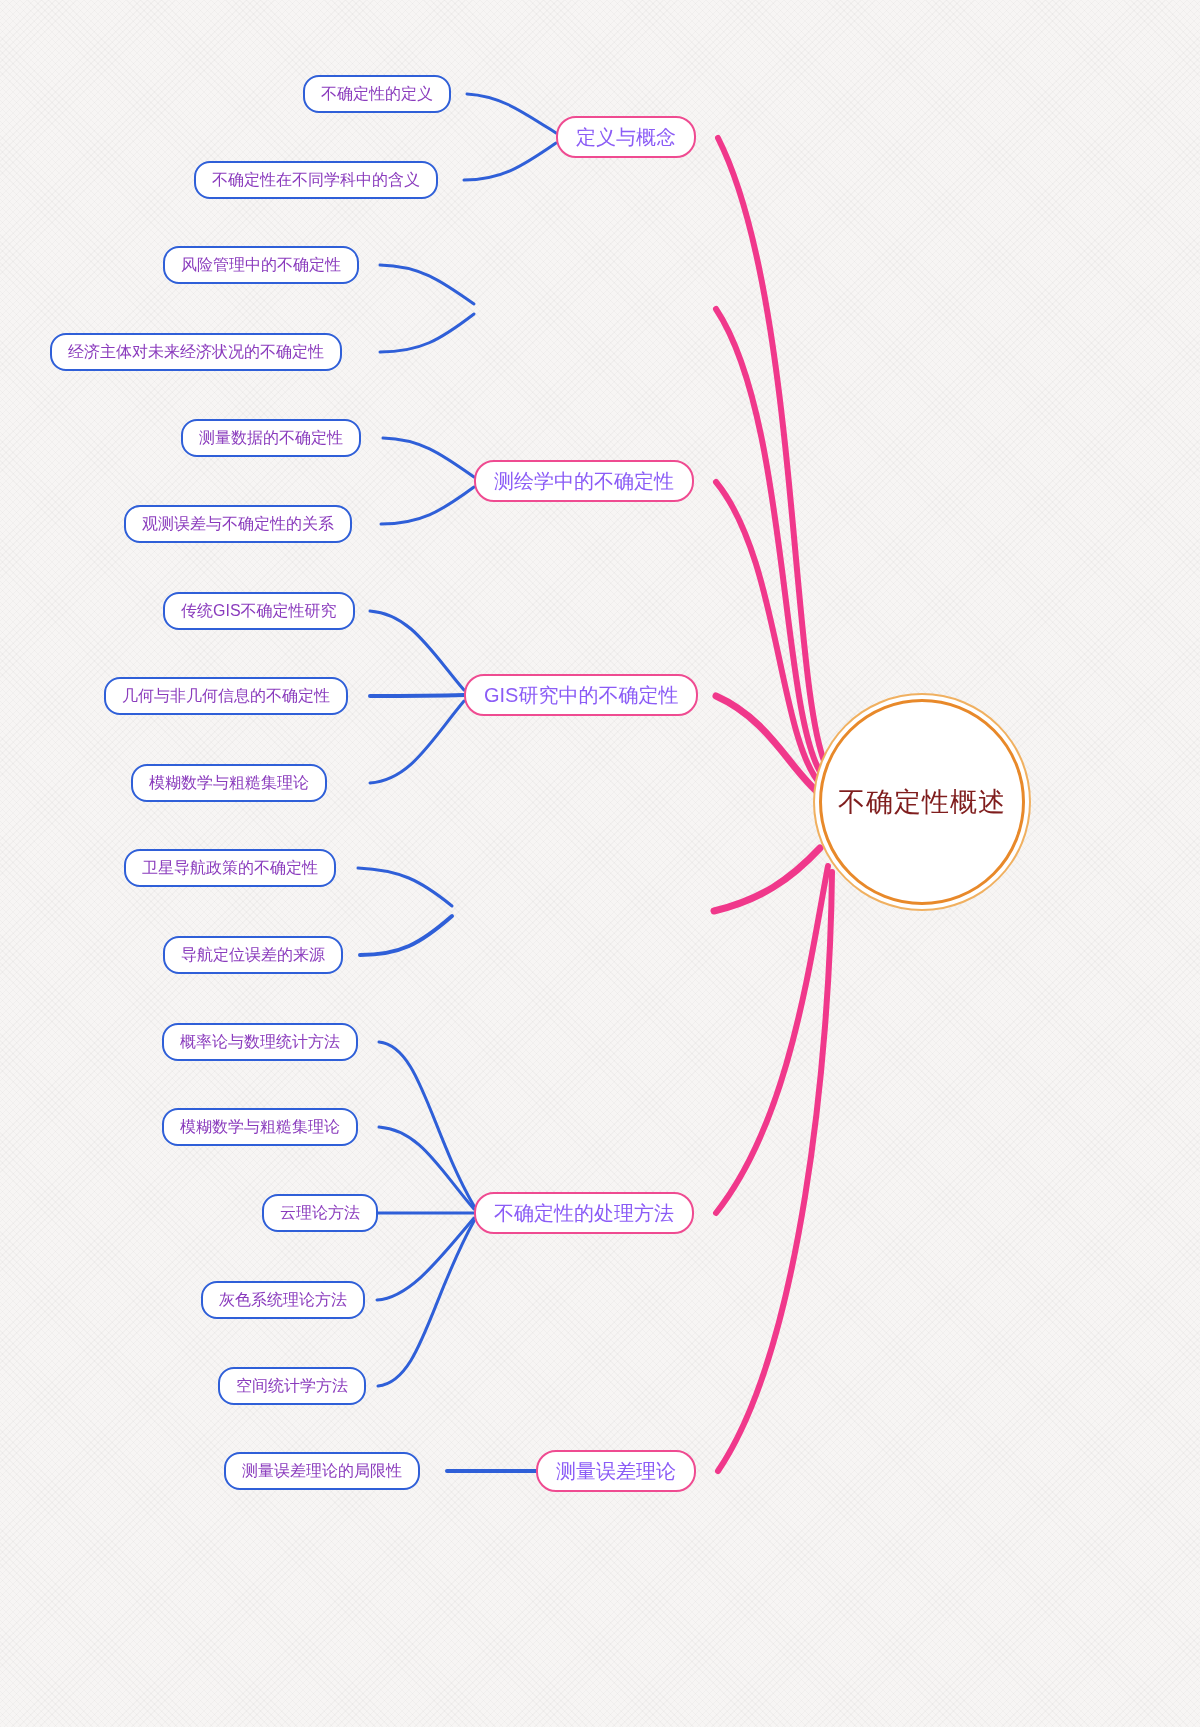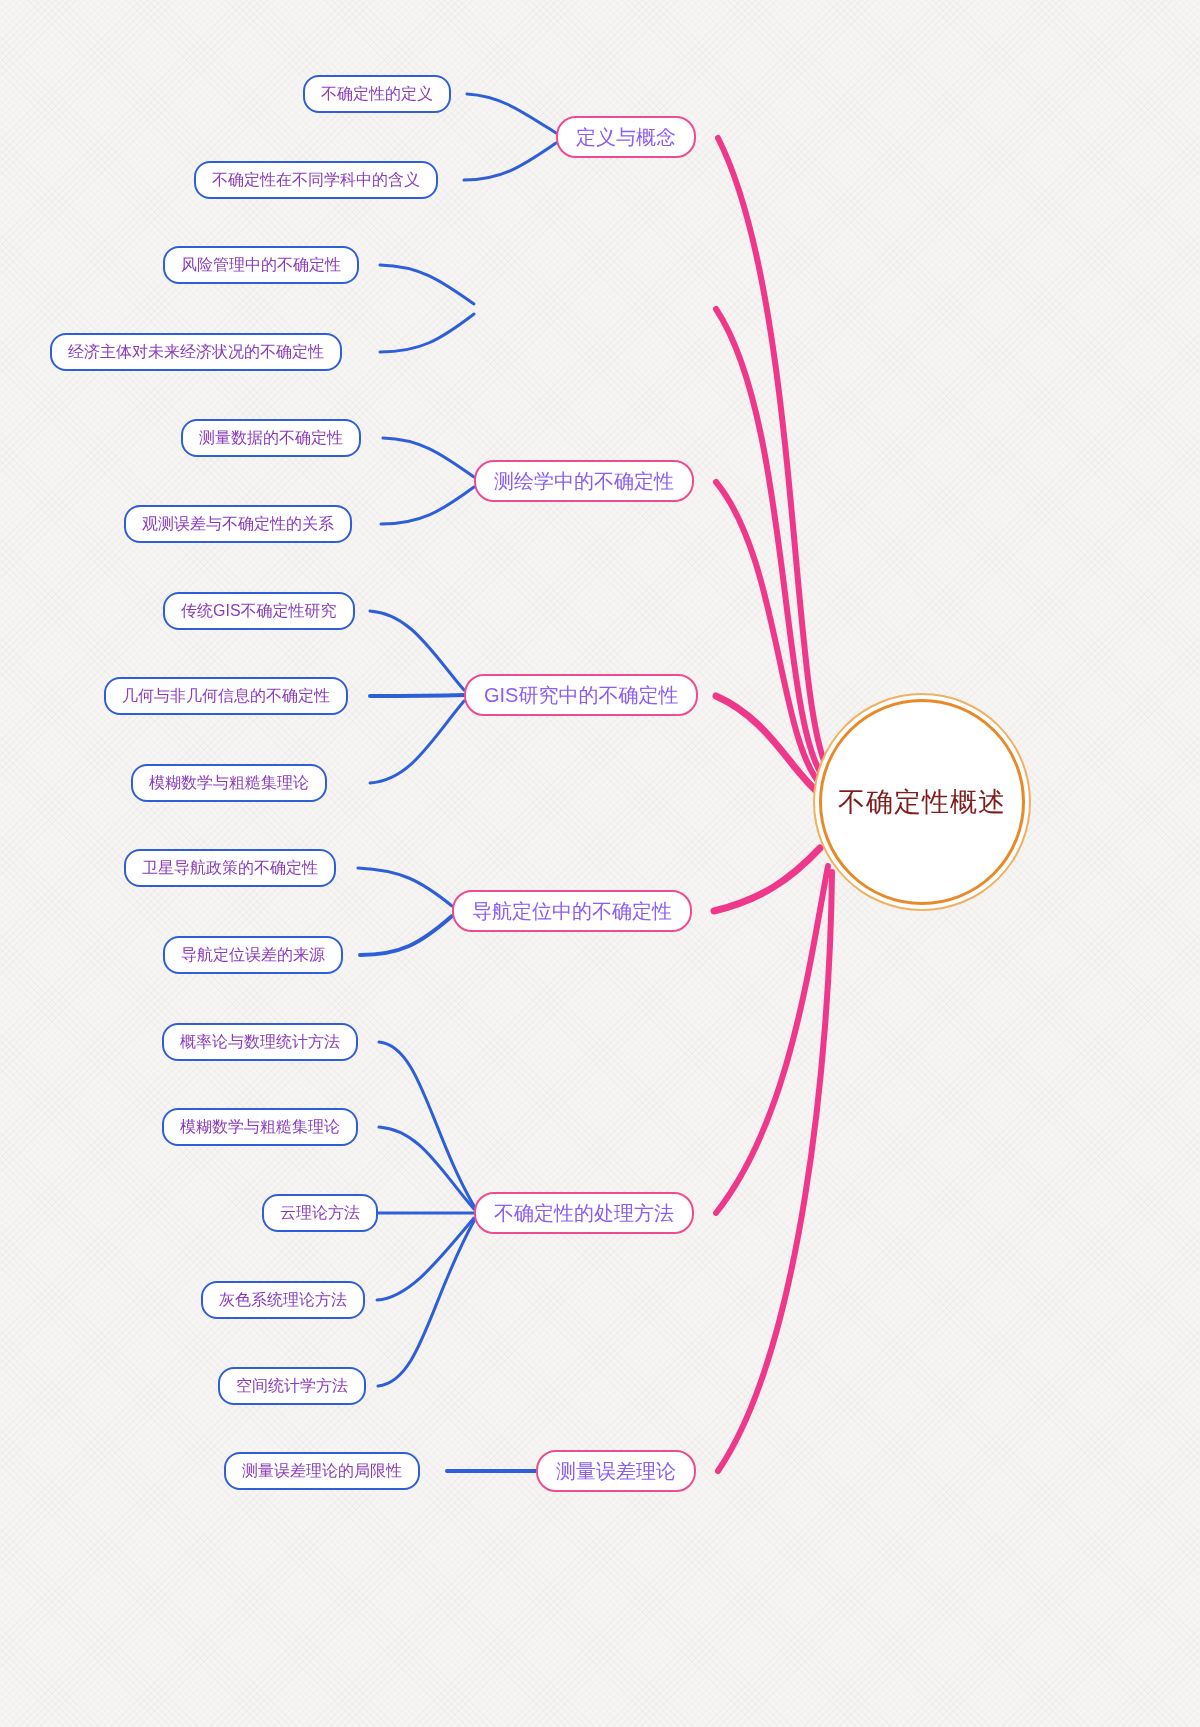--- a/index.html
+++ b/index.html
@@ -147,23 +147,20 @@
   <div class="node leaf" style="left:163px; top:592px;">
     <span>传统GIS不确定性研究</span>
   </div>
   <div class="node leaf" style="left:104px; top:677px;">
     <span>几何与非几何信息的不确定性</span>
   </div>
   <div class="node leaf" style="left:131px; top:764px;">
     <span>模糊数学与粗糙集理论</span>
   </div>
 
-  <div class="node branch" style="left:452px; top:890px;">
-    <span>导航定位中的不确定性</span>
-  </div>
   <div class="node leaf" style="left:124px; top:849px;">
     <span>卫星导航政策的不确定性</span>
   </div>
   <div class="node leaf" style="left:163px; top:936px;">
     <span>导航定位误差的来源</span>
   </div>
 
   <div class="node branch" style="left:474px; top:1192px;">
     <span>不确定性的处理方法</span>
   </div>

